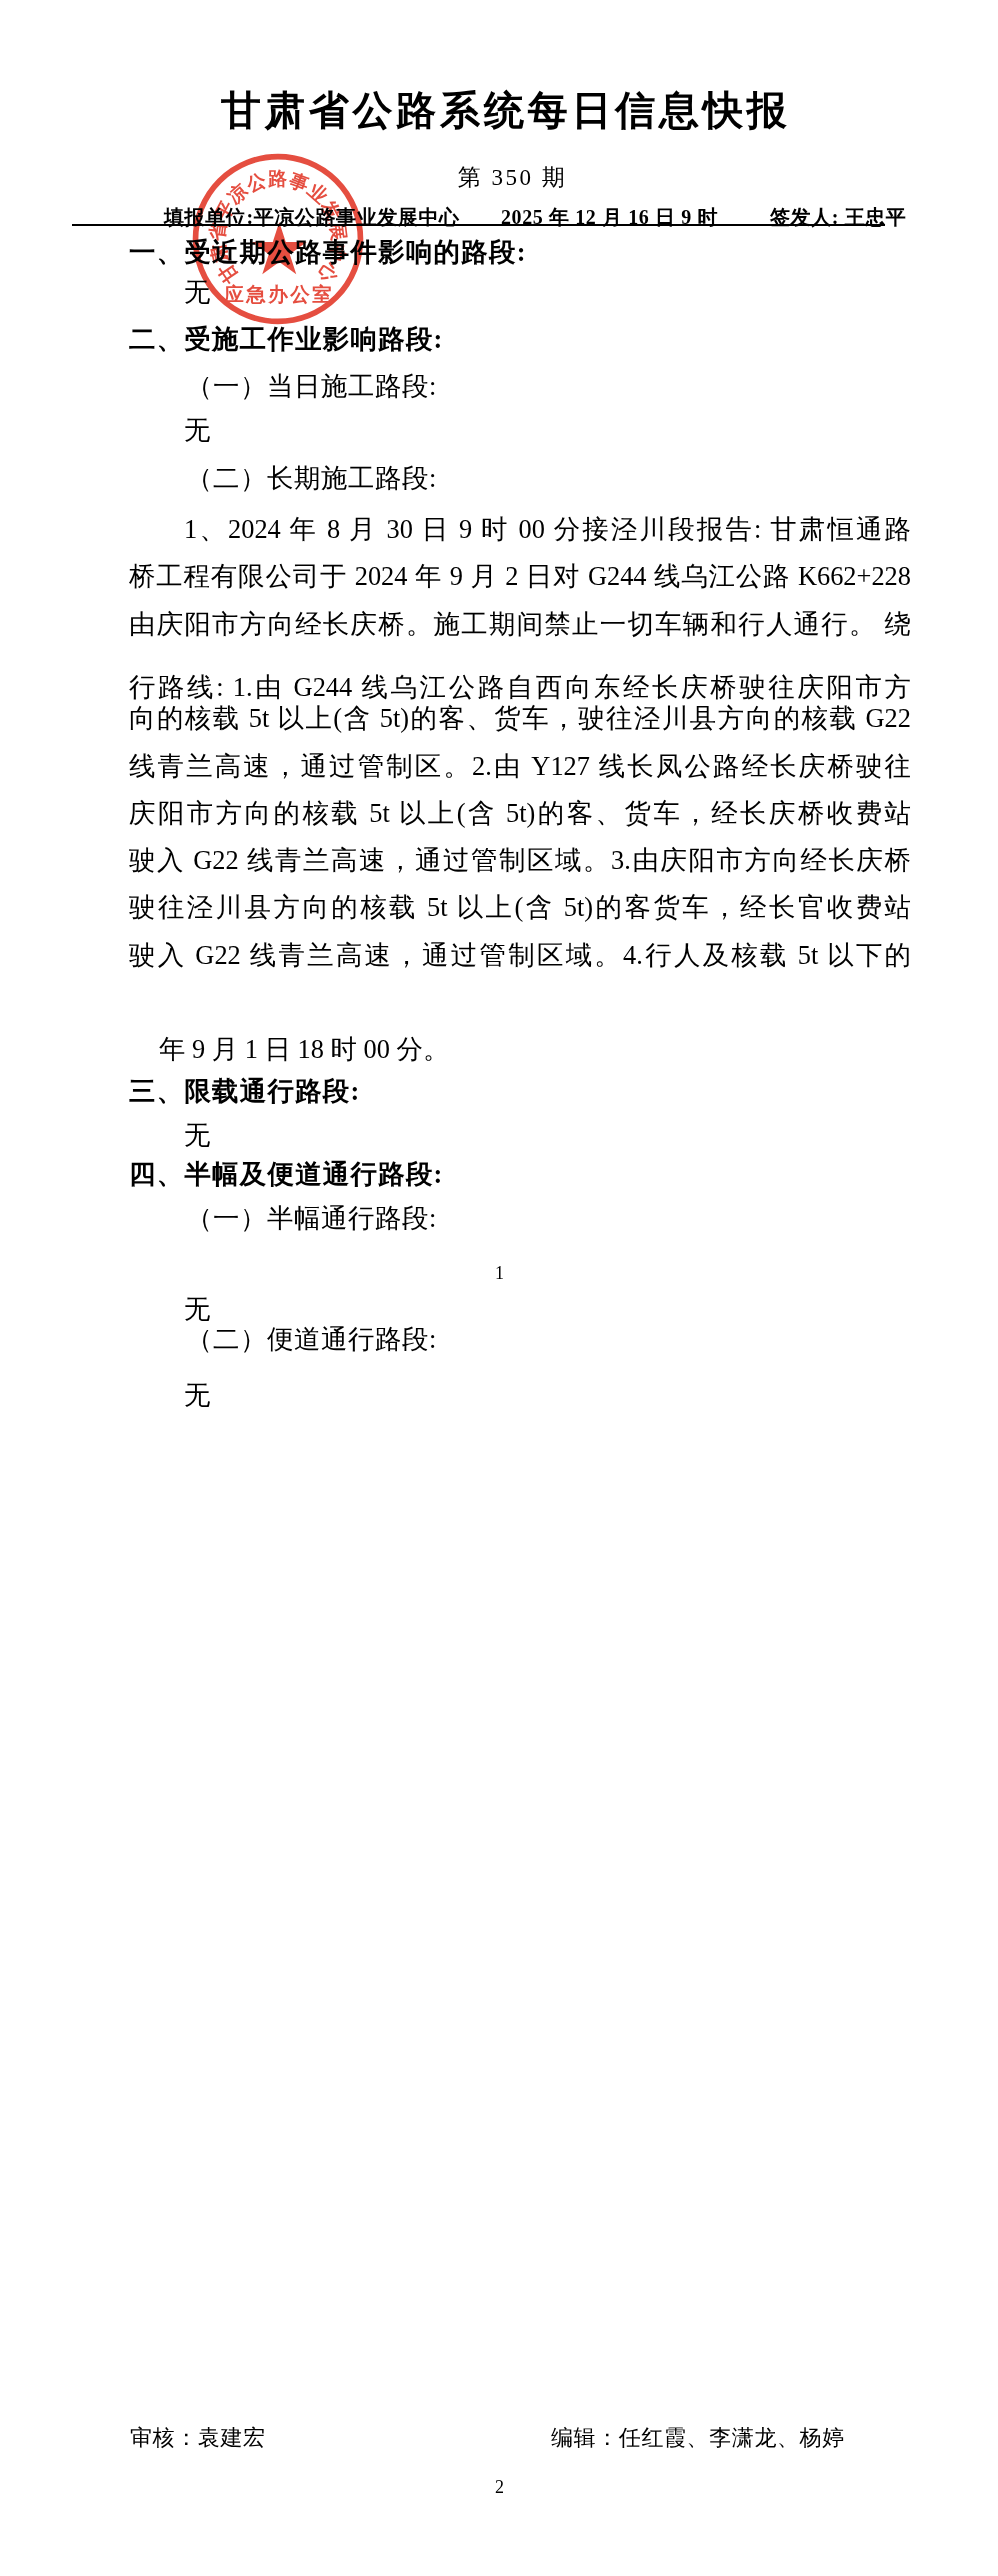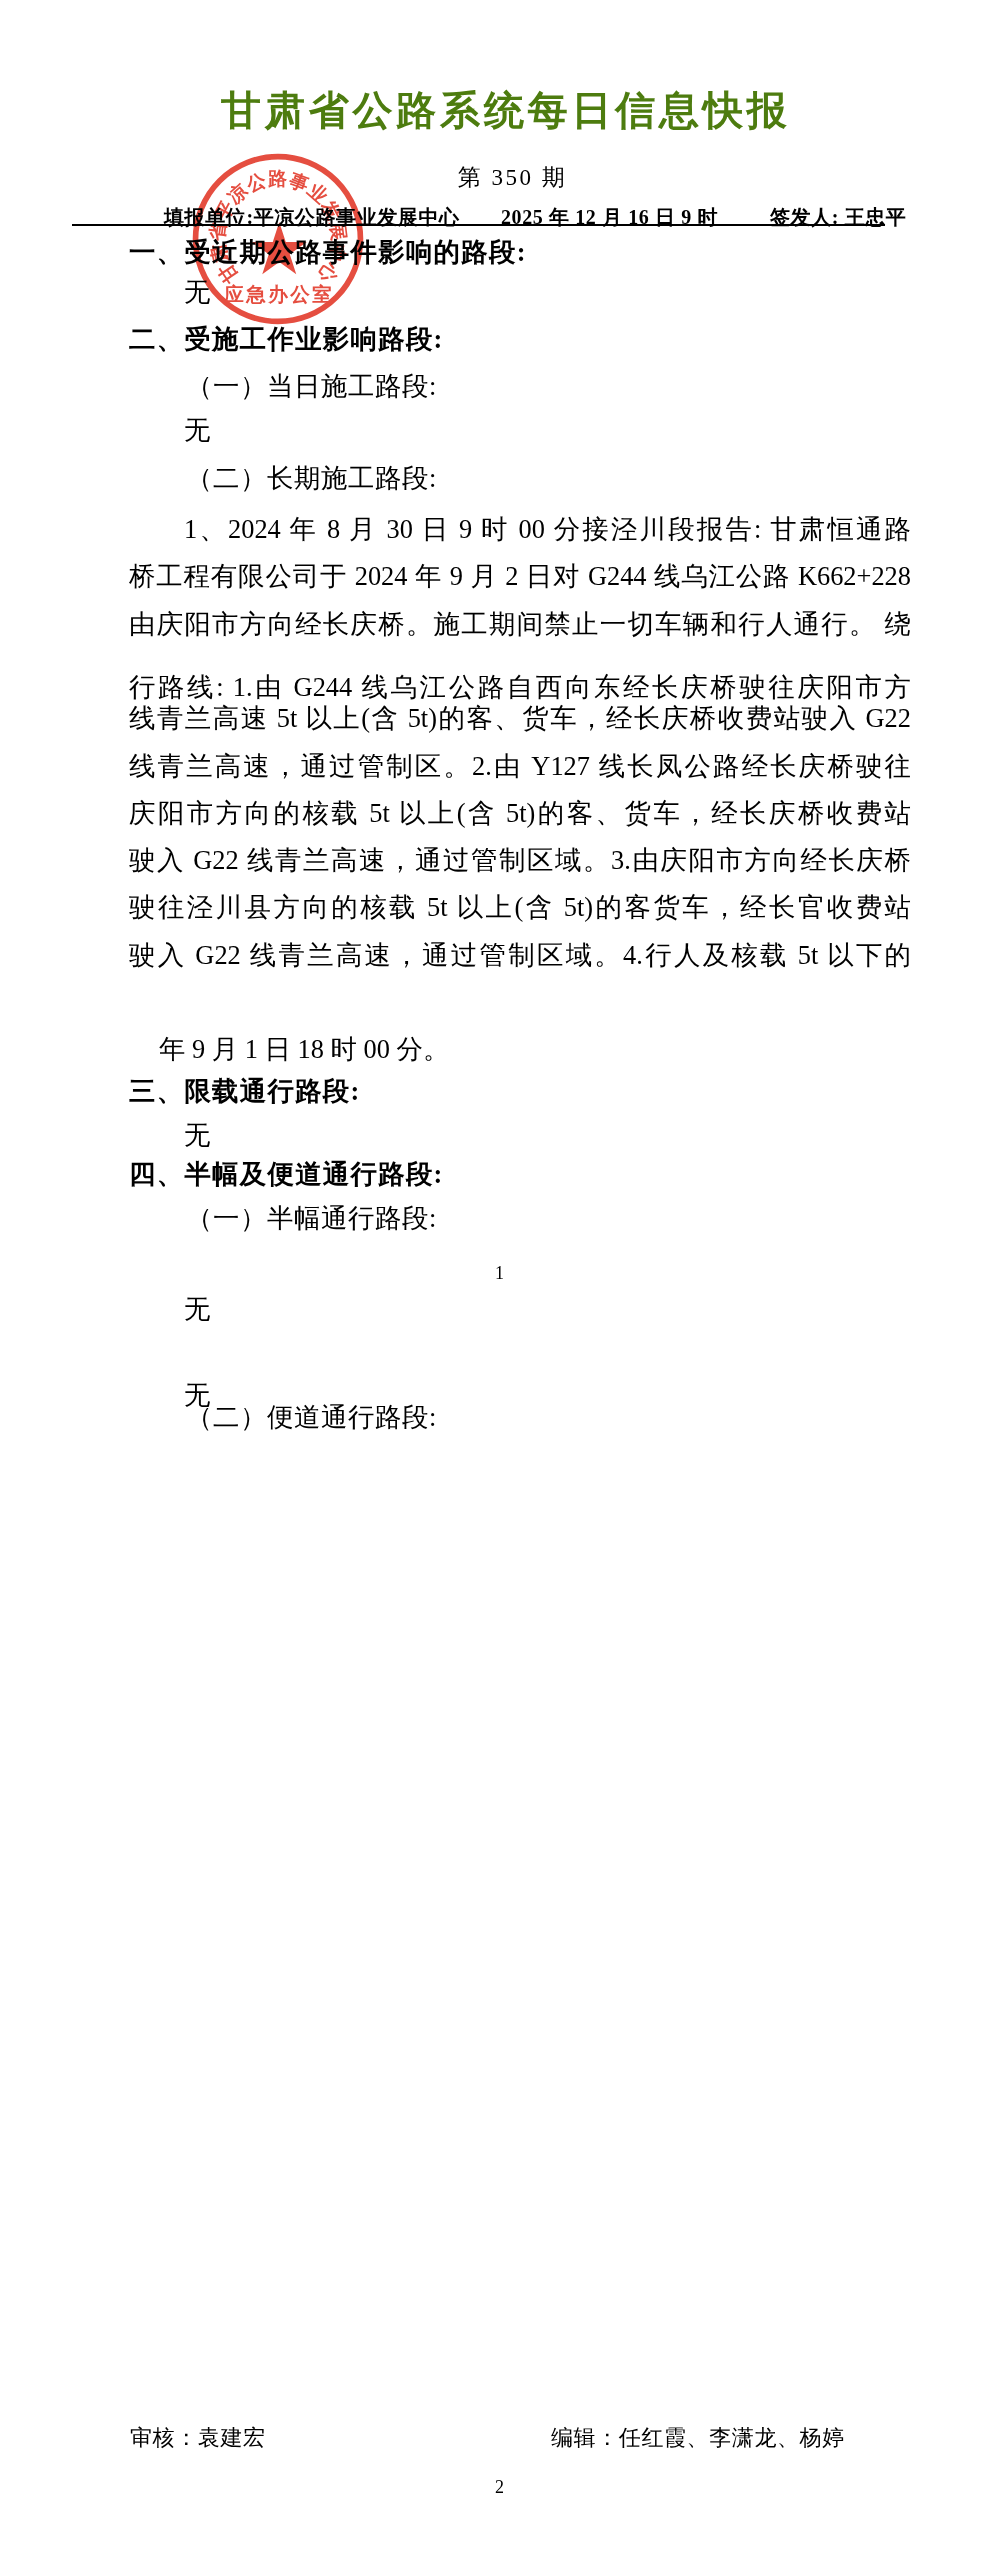--- a/index.html
+++ b/index.html
@@ -7,21 +7,21 @@
     position:relative;
     width:999px;height:2576px;
     background:#ffffff;
     font-family:"Liberation Serif","DejaVu Serif",serif;
     color:#000;
     overflow:hidden;
   }
   .abs{position:absolute;white-space:pre;}
   .doc-title{
     left:0;right:0;top:83px;text-align:center;
-    font-size:40px;font-weight:bold;color:#4d7c0f;
+    font-size:40px;font-weight:bold;color:#000000;
     letter-spacing:3.8px;padding-left:12.6px;
     font-family:"Liberation Serif","DejaVu Serif",serif;
   }
   .issue{
     left:0;right:0;top:162px;text-align:center;
     font-size:23px;letter-spacing:2.5px;padding-left:26px;
   }
   .hdr{top:204px;font-size:20px;font-weight:bold;letter-spacing:0.6px;margin-left:34px;}
   .hdr-unit{left:130px;}
   .hdr-date{left:467px;}
@@ -66,38 +66,38 @@
 
   <div class="abs line heading" style="left:129px;top:324px;">二、受施工作业影响路段:</div>
   <div class="abs line" style="left:186px;top:371px;">（一）当日施工路段:</div>
   <div class="abs line" style="left:184px;top:415px;">无</div>
   <div class="abs line" style="left:186px;top:463px;">（二）长期施工路段:</div>
 
   <div class="body-line" style="top:514px;text-indent:55px;">1、2024 年 8 月 30 日 9 时 00 分接泾川段报告: 甘肃恒通路</div>
   <div class="body-line" style="top:561px;">桥工程有限公司于 2024 年 9 月 2 日对 G244 线乌江公路 K662+228</div>
   <div class="body-line" style="top:609px;">由庆阳市方向经长庆桥。施工期间禁止一切车辆和行人通行。 绕</div>
   <div class="body-line" style="top:672px;">行路线: 1.由 G244 线乌江公路自西向东经长庆桥驶往庆阳市方</div>
-  <div class="body-line" style="top:703px;">线青兰高速 5t 以上(含 5t)的客、货车，经长庆桥收费站驶入 G22</div>
+  <div class="body-line" style="top:703px;">向的核载 5t 以上(含 5t)的客、货车，驶往泾川县方向的核载 G22</div>
   <div class="body-line" style="top:751px;">线青兰高速，通过管制区。2.由 Y127 线长凤公路经长庆桥驶往</div>
   <div class="body-line" style="top:798px;">庆阳市方向的核载 5t 以上(含 5t)的客、货车，经长庆桥收费站</div>
   <div class="body-line" style="top:845px;">驶入 G22 线青兰高速，通过管制区域。3.由庆阳市方向经长庆桥</div>
   <div class="body-line" style="top:892px;">驶往泾川县方向的核载 5t 以上(含 5t)的客货车，经长官收费站</div>
   <div class="body-line" style="top:940px;">驶入 G22 线青兰高速，通过管制区域。4.行人及核载 5t 以下的</div>
   <div class="body-line noj" style="top:1034px;">年 9 月 1 日 18 时 00 分。</div>
 
   <div class="abs line heading" style="left:129px;top:1076px;">三、限载通行路段:</div>
   <div class="abs line" style="left:184px;top:1120px;">无</div>
 
   <div class="abs line heading" style="left:129px;top:1159px;">四、半幅及便道通行路段:</div>
   <div class="abs line" style="left:186px;top:1203px;">（一）半幅通行路段:</div>
 
   <div class="abs pageno" style="top:1263px;">1</div>
 
   <div class="abs line" style="left:184px;top:1294px;">无</div>
-  <div class="abs line" style="left:186px;top:1402px;">（二）便道通行路段:</div>
+  <div class="abs line" style="left:186px;top:1324px;">（二）便道通行路段:</div>
   <div class="abs line" style="left:184px;top:1380px;">无</div>
 
   <svg id="seal" viewBox="-170 -170 340 340">
     <g fill="none" stroke="none">
       <circle cx="0" cy="0" r="131" stroke="#e23a2b" stroke-width="9"></circle>
       <polygon fill="#e23a2b" points="2,-27 12.3,4.8 45.7,4.8 18.7,24.4 29,56.2 2,36.6 -25,56.2 -14.7,24.4 -41.7,4.8 -8.3,4.8"></polygon>
       <path id="sealArc" d="M -60.8 60.8 A 86 86 0 1 1 60.8 60.8" fill="none"></path>
       <text fill="#e23a2b" font-size="30" letter-spacing="1" font-weight="bold">
         <textPath href="#sealArc" startOffset="50%" text-anchor="middle">甘肃省平凉公路事业发展中心</textPath>
       </text>

